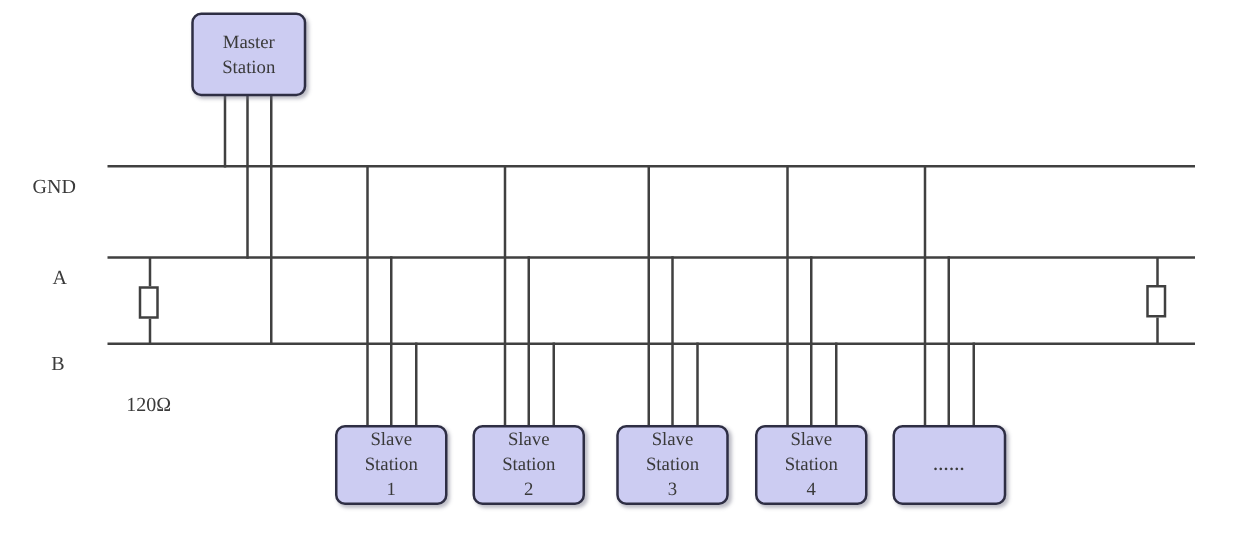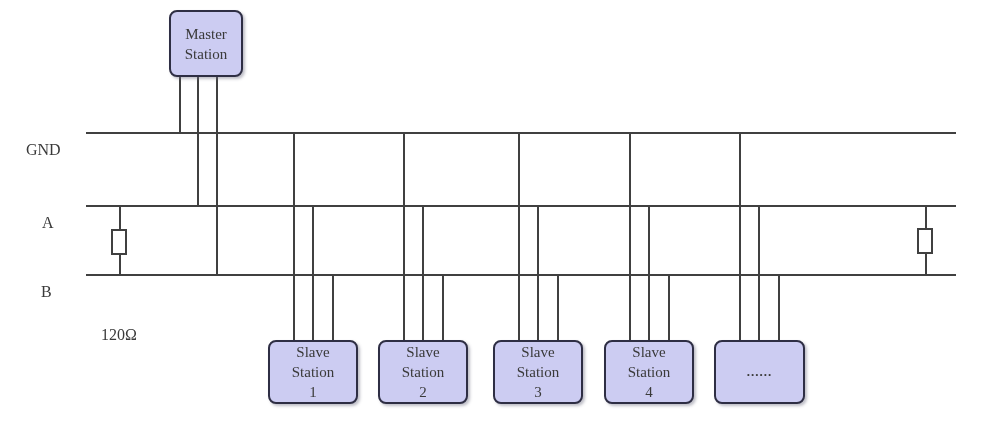--- a/index.html
+++ b/index.html
@@ -58,21 +58,21 @@
   .ellipsis-text{letter-spacing:1px;font-weight:bold;font-size:13px;}
 </style>
 </head>
 <body>
 
 <div class="stage">
 
   <span class="lbl" style="left:26px;top:125px">GND</span>
   <span class="lbl" style="left:42px;top:198px">A</span>
   <span class="lbl" style="left:41px;top:267px">B</span>
-  <span class="lbl" style="left:101px;top:310px">120Ω</span>
+  <span class="lbl" style="left:101px;top:300px">120Ω</span>
 
   <div class="hwire" style="left:86px;top:132px;width:870px"></div>
   <div class="hwire" style="left:86px;top:205px;width:870px"></div>
   <div class="hwire" style="left:86px;top:274px;width:870px"></div>
 
   <div class="vwire" style="left:179px;top:76px;height:58px"></div>
   <div class="vwire" style="left:197px;top:76px;height:131px"></div>
   <div class="vwire" style="left:216px;top:76px;height:200px"></div>
 
   <div class="vwire" style="left:119px;top:206px;height:69px"></div>
@@ -94,21 +94,21 @@
   <div class="vwire" style="left:557px;top:274px;height:66px"></div>
 
   <div class="vwire" style="left:629px;top:132px;height:208px"></div>
   <div class="vwire" style="left:648px;top:205px;height:135px"></div>
   <div class="vwire" style="left:668px;top:274px;height:66px"></div>
 
   <div class="vwire" style="left:739px;top:132px;height:208px"></div>
   <div class="vwire" style="left:758px;top:205px;height:135px"></div>
   <div class="vwire" style="left:778px;top:274px;height:66px"></div>
 
-  <div class="node" style="left:169px;top:10px;width:74px;height:67px">
+  <div class="node" style="left:153px;top:10px;width:92px;height:67px">
     <div class="nl">Master</div>
     <div class="nl">Station</div>
   </div>
 
   <div class="node" style="left:268px;top:340px;width:90px;height:64px">
     <div class="nl">Slave</div>
     <div class="nl">Station</div>
     <div class="nl">1</div>
   </div>
   <div class="node" style="left:378px;top:340px;width:90px;height:64px">

